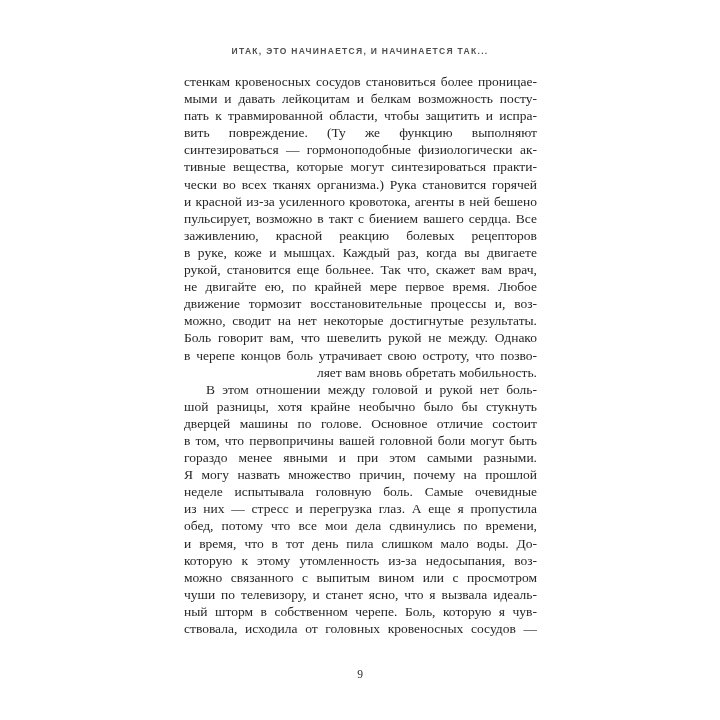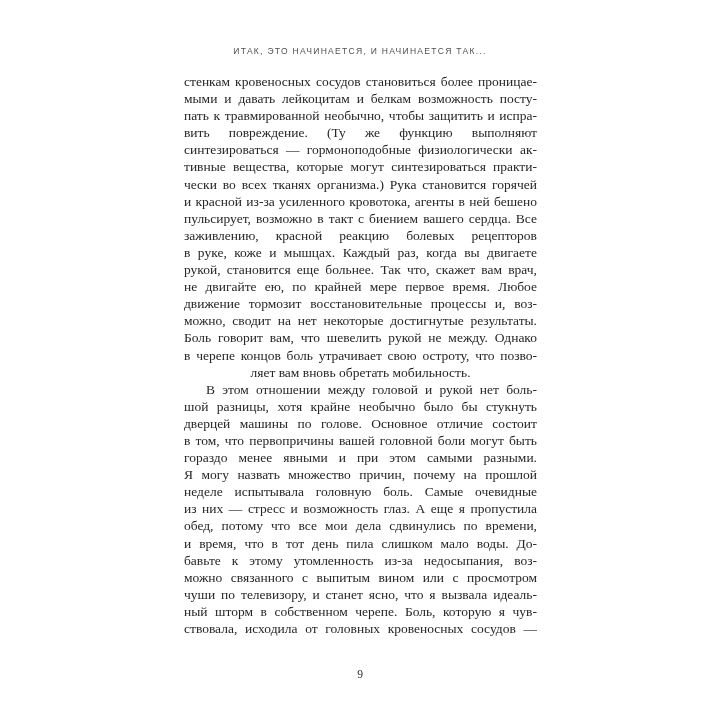--- a/index.html
+++ b/index.html
@@ -15,35 +15,35 @@
     background: #ffffff;
   }
   .running-header {
     position: absolute;
     top: 46px; left: 0; right: 0;
     text-align: center;
     font-family: "Liberation Sans", sans-serif;
     font-size: 8.5px;
     letter-spacing: 1.3px;
     color: #4f4f4f;
-    font-weight: 400;
+    font-weight: 700;
   }
   .body-text {
     position: absolute;
     top: 73px;
     left: 184px;
     width: 353px;
     color: #262626;
     font-size: 13.5px;
     line-height: 17.1px;
   }
   .line {
     height: 17.1px;
     overflow: hidden;
-    text-align: center;
+    text-align: right;
   }
   .line.just {
     text-align: justify;
     text-align-last: justify;
   }
   .line.ind {
     padding-left: 22px;
   }
   .page-number {
     position: absolute;
@@ -56,21 +56,21 @@
 </style>
 </head>
 <body style="background: rgb(255, 255, 255);">
 
 <div class="book-page">
   <div class="running-header" style="color: rgb(79, 79, 79);">ИТАК, ЭТО НАЧИНАЕТСЯ, И НАЧИНАЕТСЯ ТАК...</div>
 
   <div class="body-text" style="color: rgb(38, 38, 38);">
       <div class="line just">стенкам кровеносных сосудов становиться более проницае-</div>
       <div class="line just">мыми и давать лейкоцитам и белкам возможность посту-</div>
-      <div class="line just">пать к травмированной необычно, чтобы защитить и испра-</div>
+      <div class="line just">пать к травмированной области, чтобы защитить и испра-</div>
       <div class="line just">вить повреждение. (Ту же функцию выполняют</div>
       <div class="line just">синтезироваться — гормоноподобные физиологически ак-</div>
       <div class="line just">тивные вещества, которые могут синтезироваться практи-</div>
       <div class="line just">чески во всех тканях организма.) Рука становится горячей</div>
       <div class="line just">и красной из-за усиленного кровотока, агенты в ней бешено</div>
       <div class="line just">пульсирует, возможно в такт с биением вашего сердца. Все</div>
       <div class="line just">заживлению, красной реакцию болевых рецепторов</div>
       <div class="line just">в руке, коже и мышцах. Каждый раз, когда вы двигаете</div>
       <div class="line just">рукой, становится еще больнее. Так что, скажет вам врач,</div>
       <div class="line just">не двигайте ею, по крайней мере первое время. Любое</div>
@@ -79,24 +79,24 @@
       <div class="line just">Боль говорит вам, что шевелить рукой не между. Однако</div>
       <div class="line just">в черепе концов боль утрачивает свою остроту, что позво-</div>
       <div class="line">ляет вам вновь обретать мобильность.</div>
       <div class="line just ind">В этом отношении между головой и рукой нет боль-</div>
       <div class="line just">шой разницы, хотя крайне необычно было бы стукнуть</div>
       <div class="line just">дверцей машины по голове. Основное отличие состоит</div>
       <div class="line just">в том, что первопричины вашей головной боли могут быть</div>
       <div class="line just">гораздо менее явными и при этом самыми разными.</div>
       <div class="line just">Я могу назвать множество причин, почему на прошлой</div>
       <div class="line just">неделе испытывала головную боль. Самые очевидные</div>
-      <div class="line just">из них — стресс и возможность глаз. А еще я пропустила</div>
+      <div class="line just">из них — стресс и перегрузка глаз. А еще я пропустила</div>
       <div class="line just">обед, потому что все мои дела сдвинулись по времени,</div>
       <div class="line just">и время, что в тот день пила слишком мало воды. До-</div>
-      <div class="line just">бавьте к этому утомленность из-за недосыпания, воз-</div>
+      <div class="line just">которую к этому утомленность из-за недосыпания, воз-</div>
       <div class="line just">можно связанного с выпитым вином или с просмотром</div>
       <div class="line just">чуши по телевизору, и станет ясно, что я вызвала идеаль-</div>
       <div class="line just">ный шторм в собственном черепе. Боль, которую я чув-</div>
       <div class="line just">ствовала, исходила от головных кровеносных сосудов —</div>
     </div>
 
   <div class="page-number">9</div>
 </div>
 
 </body></html>

